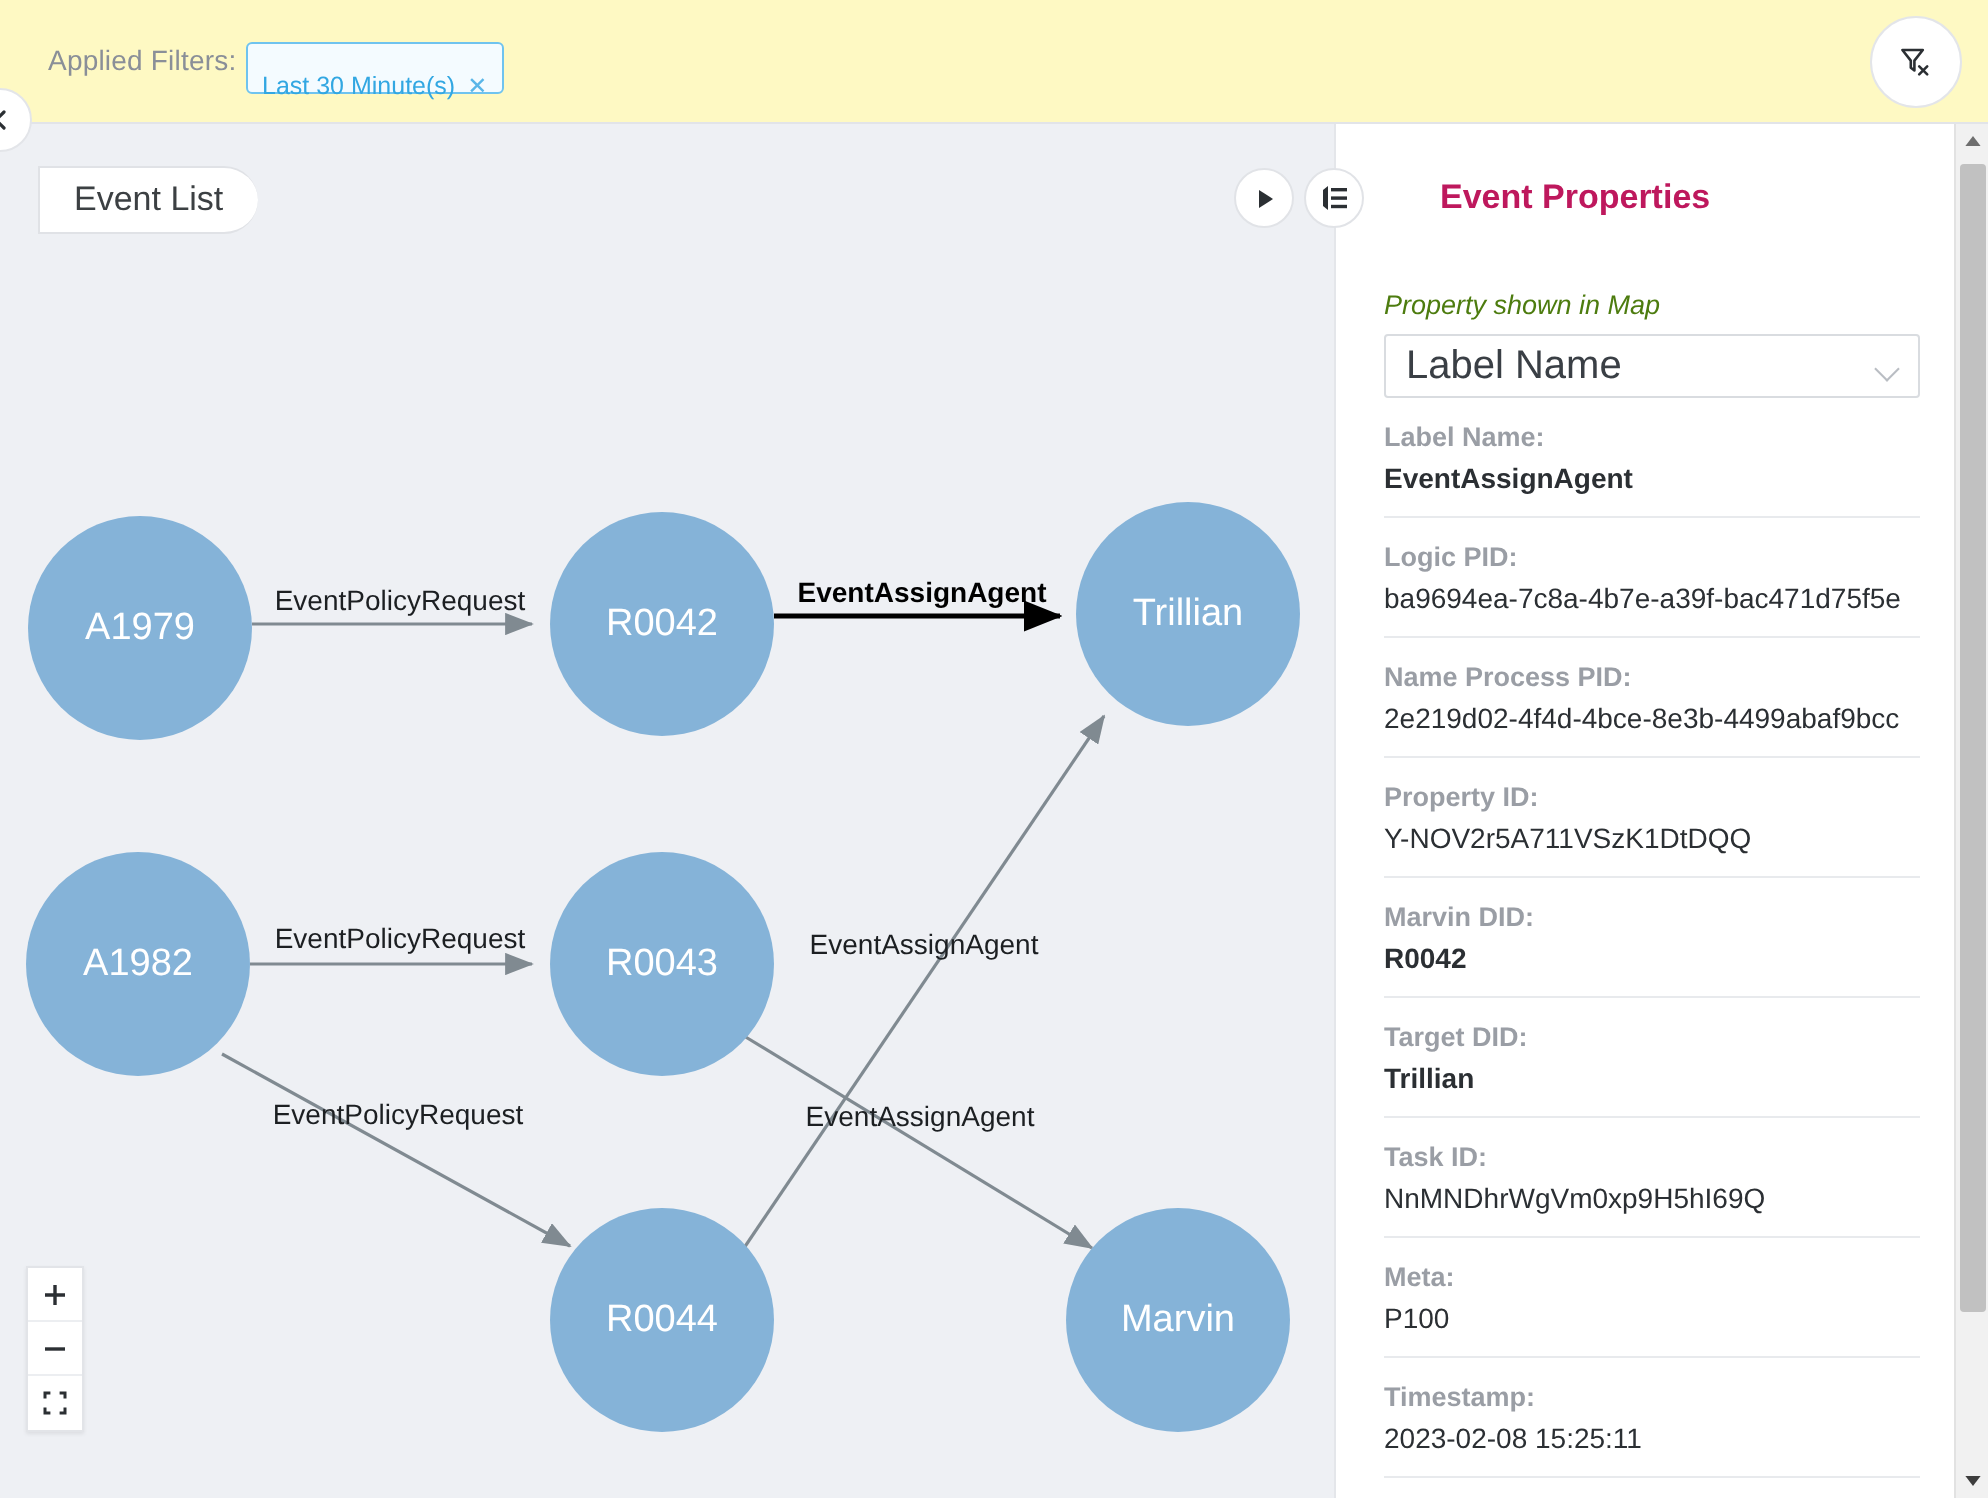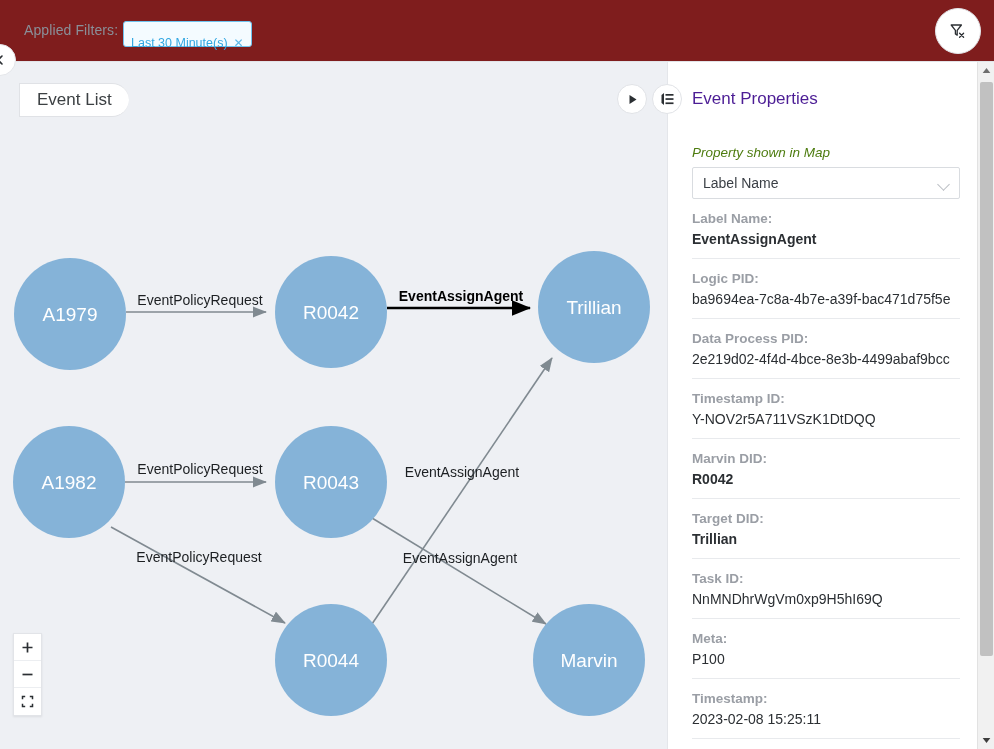--- a/index.html
+++ b/index.html
@@ -8,21 +8,21 @@
     width: 994px; height: 749px;
     overflow: hidden;
     font-family: "Liberation Sans", sans-serif;
     background: #ffffff;
   }
   #app { position: relative; width: 994px; height: 749px; }
 
   
   .filterbar {
     position: absolute; left: 0; top: 0; width: 994px; height: 62px;
-    background: #7f1d1d;
+    background: #fef9c3;
     border-bottom: 1px solid #e2e4e8;
   }
   .applied-label {
     position: absolute; left: 24px; top: 22px;
     font-size: 14px; color: #8a8f98; letter-spacing: .1px;
   }
   .filter-chip {
     position: absolute; left: 123px; top: 21px;
     height: 20px; padding: 12px 7px;
     border: 1px solid #6fc3ef; border-radius: 3px;
@@ -104,32 +104,32 @@
   
   .panel {
     position: absolute; left: 667px; top: 62px;
     width: 327px; height: 687px;
     background: #ffffff;
     border-left: 1px solid #e4e6ea;
     overflow: hidden;
   }
   .panel-inner { position: absolute; left: 0; top: 0; width: 310px; padding: 0 24px; }
   .panel-title {
-    margin-top: 27px; font-size: 17px; font-weight: normal; color: #4c1d95;
+    margin-top: 27px; font-size: 17px; font-weight: bold; color: #be185d; margin-left: 28px;
   }
   .prop-shown-label {
     margin-top: 36px; font-size: 13.5px; color: #4d7c0f; font-style: italic;
   }
   .select-box {
     margin-top: 7px; height: 32px; width: 268px;
     border: 1px solid #d9dce0; border-radius: 2px;
     background: #fff; display: flex; align-items: center;
     padding: 0 10px; cursor: pointer; position: relative;
   }
-  .select-box span.val { font-size: 14px; color: #3a3f45; }
+  .select-box span.val { font-size: 20px; color: #3a3f45; }
   .chevron {
     position: absolute; right: 11px; top: 12px;
     width: 9px; height: 9px;
     border-left: 1.4px solid #b9bdc3; border-bottom: 1.4px solid #b9bdc3;
     transform: rotate(-45deg);
   }
   .prop-row {
     padding: 12px 0 11px 0;
     border-bottom: 1px solid #e8eaed;
     width: 268px;
@@ -309,25 +309,25 @@
 
       <div class="prop-row">
         <div class="prop-key">Label Name:</div>
         <div class="prop-val bold">EventAssignAgent</div>
       </div>
       <div class="prop-row">
         <div class="prop-key">Logic PID:</div>
         <div class="prop-val">ba9694ea-7c8a-4b7e-a39f-bac471d75f5e</div>
       </div>
       <div class="prop-row">
-        <div class="prop-key">Data Process PID:</div>
+        <div class="prop-key">Name Process PID:</div>
         <div class="prop-val">2e219d02-4f4d-4bce-8e3b-4499abaf9bcc</div>
       </div>
       <div class="prop-row">
-        <div class="prop-key">Timestamp ID:</div>
+        <div class="prop-key">Property ID:</div>
         <div class="prop-val">Y-NOV2r5A711VSzK1DtDQQ</div>
       </div>
       <div class="prop-row">
         <div class="prop-key">Marvin DID:</div>
         <div class="prop-val bold">R0042</div>
       </div>
       <div class="prop-row">
         <div class="prop-key">Target DID:</div>
         <div class="prop-val bold">Trillian</div>
       </div>

